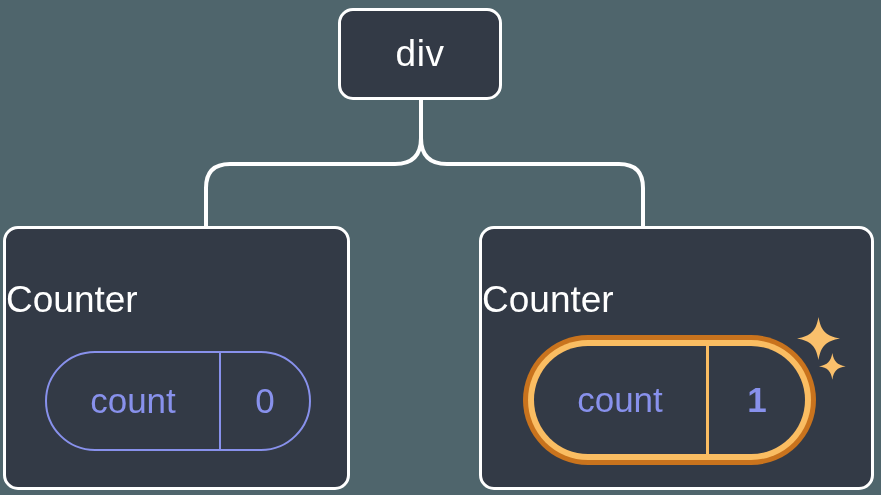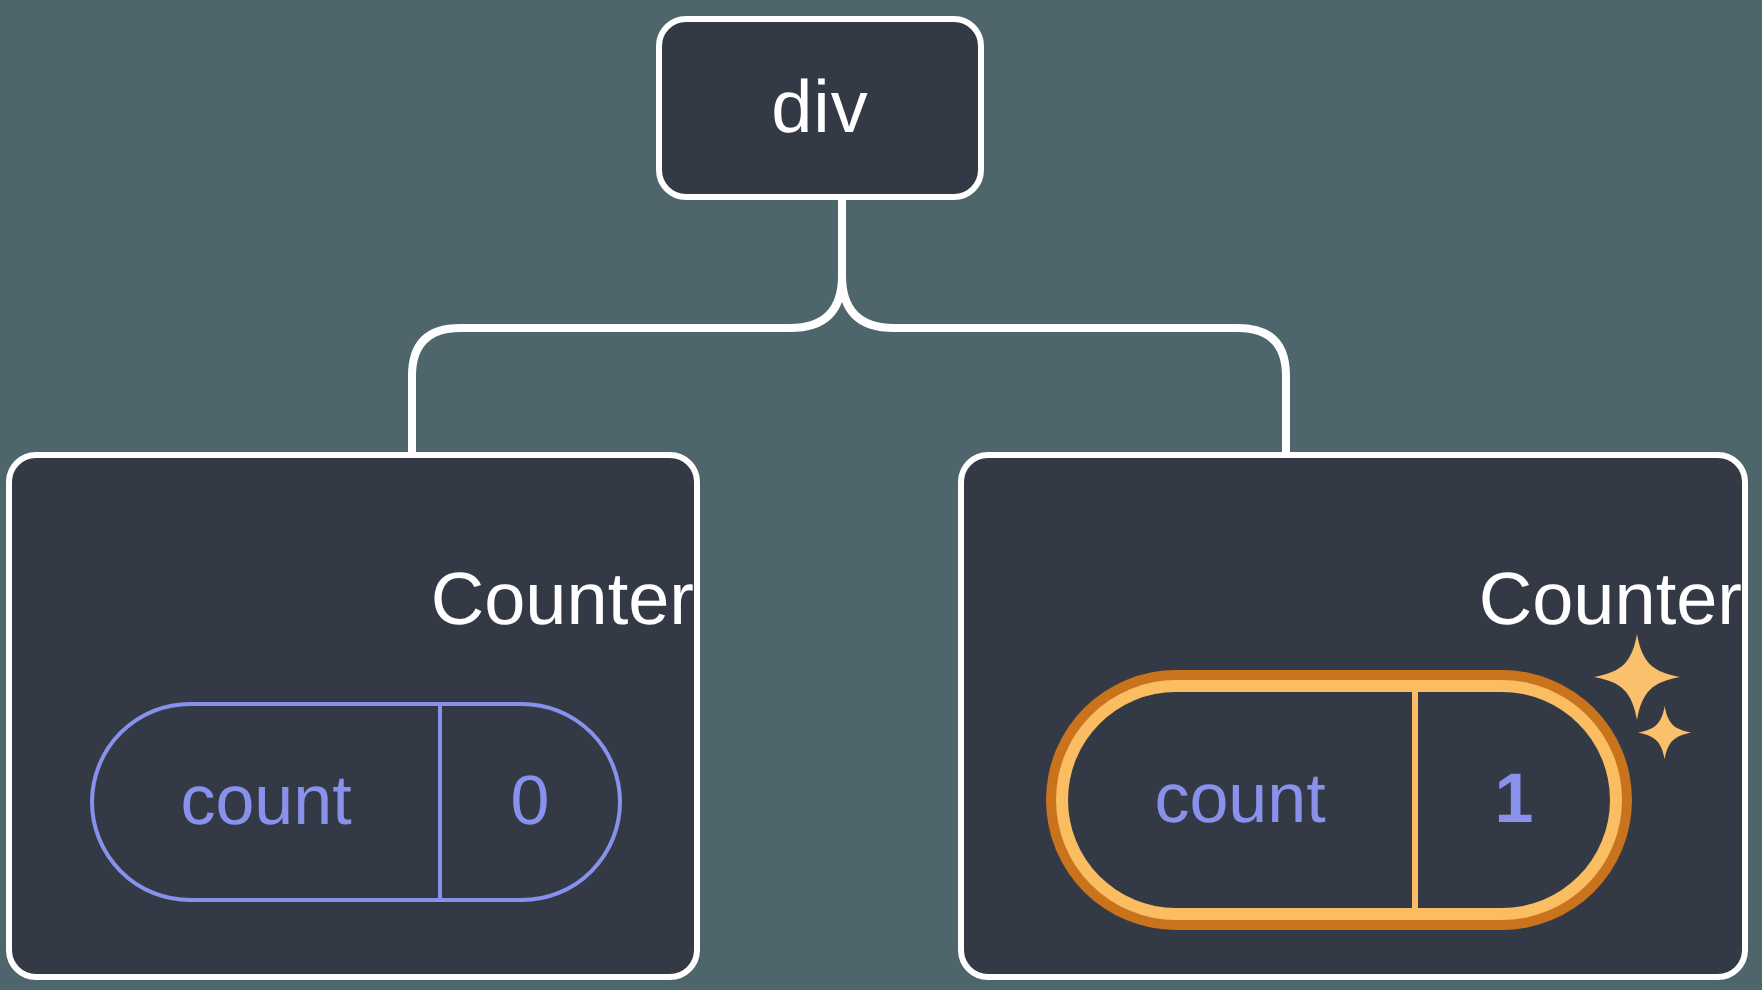--- a/index.html
+++ b/index.html
@@ -28,42 +28,42 @@
   }
   .node {
     position: absolute;
     background: #333A46;
     border: 3px solid #FFFFFF;
     border-radius: 15px;
     box-sizing: border-box;
     color: #FFFFFF;
   }
   .root-node {
-    left: 328px;
+    left: 338px;
     top: 8px;
     width: 164px;
     height: 92px;
     display: flex;
     align-items: center;
     justify-content: center;
     font-size: 37px;
     letter-spacing: 0.5px;
   }
   .card {
     top: 226px;
     height: 264px;
   }
   .card-left  { left: 3px;   width: 347px; }
   .card-right { left: 479px; width: 395px; }
   .card-title {
     position: absolute;
     left: 0;
     right: 0;
     top: 50px;
-    text-align: right;
+    text-align: left;
     font-size: 37px;
     color: #FFFFFF;
   }
   
   .pill-plain {
     position: absolute;
     left: 39px;
     top: 122px;
     width: 266px;
     height: 100px;

